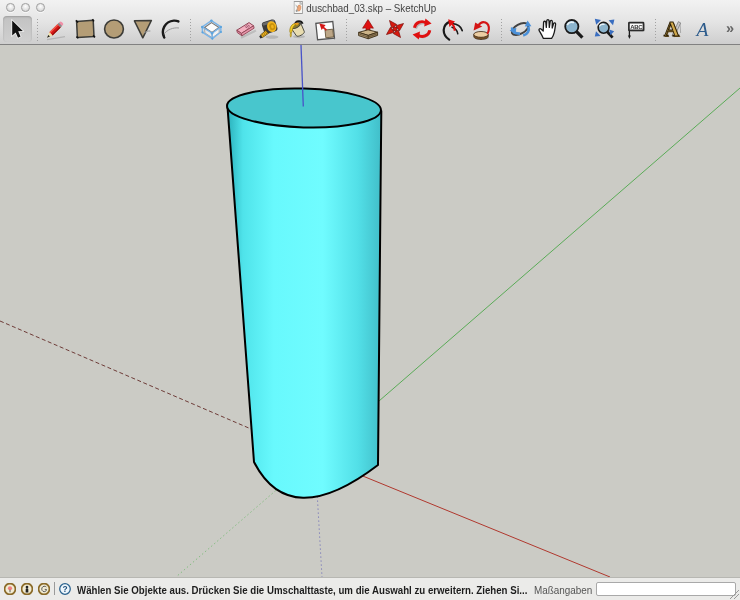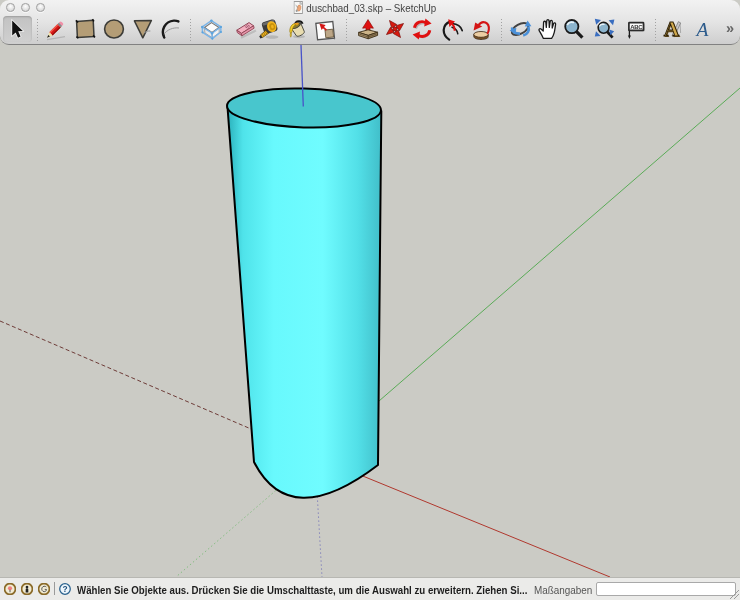--- a/index.html
+++ b/index.html
@@ -1,21 +1,21 @@
 <!DOCTYPE html>
 <html><head>
 <meta charset="utf-8">
 <style>
   * { margin:0; padding:0; box-sizing:border-box; }
   html,body { width:740px; height:600px; overflow:hidden; font-family:"Liberation Sans", sans-serif; }
   #win { position:relative; width:740px; height:600px; background:#cbcbc5; }
   
   #chrome { position:absolute; left:0; top:0; width:740px; height:45px;
     background:linear-gradient(#f2f2f2, #e8e8e8 16px, #e4e4e4 22px, #cecece 44px);
-    border-bottom:1px solid #818181;border-radius:9px; }
+    border-bottom:1px solid #818181; }
   .tl { position:absolute; top:3.3px; width:8.6px; height:8.6px; border-radius:50%;
     background:radial-gradient(circle at 50% 35%, #fdfdfd 0%, #e8e8e8 45%, #c9c9c9 100%);
     border:1px solid #9f9f9f; box-shadow:0 1px 0 rgba(255,255,255,.7); }
   #title { position:absolute; top:1px; left:0; width:740px; text-align:center;
     font-size:11.5px; color:#434343; line-height:14px; padding-right:11px; }
   #title .dicon { display:inline-block; vertical-align:-2px; margin-right:4px; }
   #tspan { display:inline-block; transform:scaleX(0.85); transform-origin:center; white-space:nowrap; }
   .sep { position:absolute; top:19px; height:22px; width:1px;
     background-image:repeating-linear-gradient(#a2a2a2 0 1px, rgba(0,0,0,0) 1px 3px); }
   .ticon { position:absolute; top:17px; width:24px; height:24px; }

